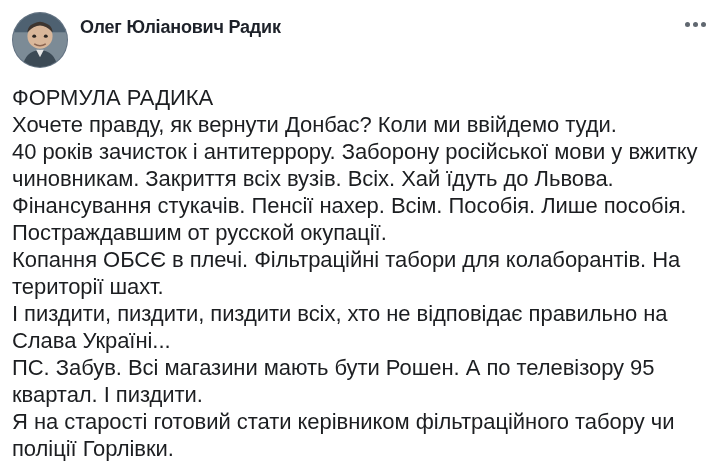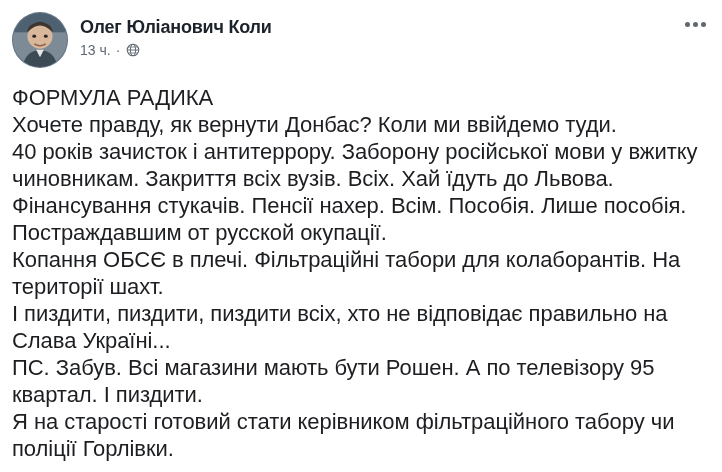--- a/index.html
+++ b/index.html
@@ -128,34 +128,21 @@
         <path d="M15 20 Q28 6 41 20 Q41 11 28 9 Q15 11 15 20 Z" fill="#3d3530"></path>
         <ellipse cx="22" cy="24" rx="2" ry="1.6" fill="#2b2622"></ellipse>
         <ellipse cx="34" cy="24" rx="2" ry="1.6" fill="#2b2622"></ellipse>
         <path d="M22 32 Q28 36 34 32" stroke="#8a6450" stroke-width="1.6" fill="none"></path>
         <path d="M10 56 Q12 40 28 38 Q44 40 46 56 Z" fill="#3c4a55"></path>
         <path d="M24 38 L28 46 L32 38 Z" fill="#e8e8e8"></path>
       </svg>
     </div>
 
     <div class="header-text">
-      <div class="author-name">Олег Юліанович Коли</div>
-      <div class="meta-row">
-        <span class="meta-time">13 ч.</span>
-        <span class="meta-sep">·</span>
-        <span class="globe-icon">
-          <svg width="14" height="14" viewBox="0 0 16 16" xmlns="http://www.w3.org/2000/svg">
-            <circle cx="8" cy="8" r="6.6" fill="none" stroke="#606770" stroke-width="1.2"></circle>
-            <ellipse cx="8" cy="8" rx="3" ry="6.6" fill="none" stroke="#606770" stroke-width="1.1"></ellipse>
-            <line x1="1.4" y1="8" x2="14.6" y2="8" stroke="#606770" stroke-width="1.1"></line>
-            <line x1="2.4" y1="4.6" x2="13.6" y2="4.6" stroke="#606770" stroke-width="0.9"></line>
-            <line x1="2.4" y1="11.4" x2="13.6" y2="11.4" stroke="#606770" stroke-width="0.9"></line>
-          </svg>
-        </span>
-      </div>
+      <div class="author-name">Олег Юліанович Радик</div>
     </div>
 
     <div class="menu-dots">
       <span></span>
       <span></span>
       <span></span>
     </div>
 
   </div>
 

